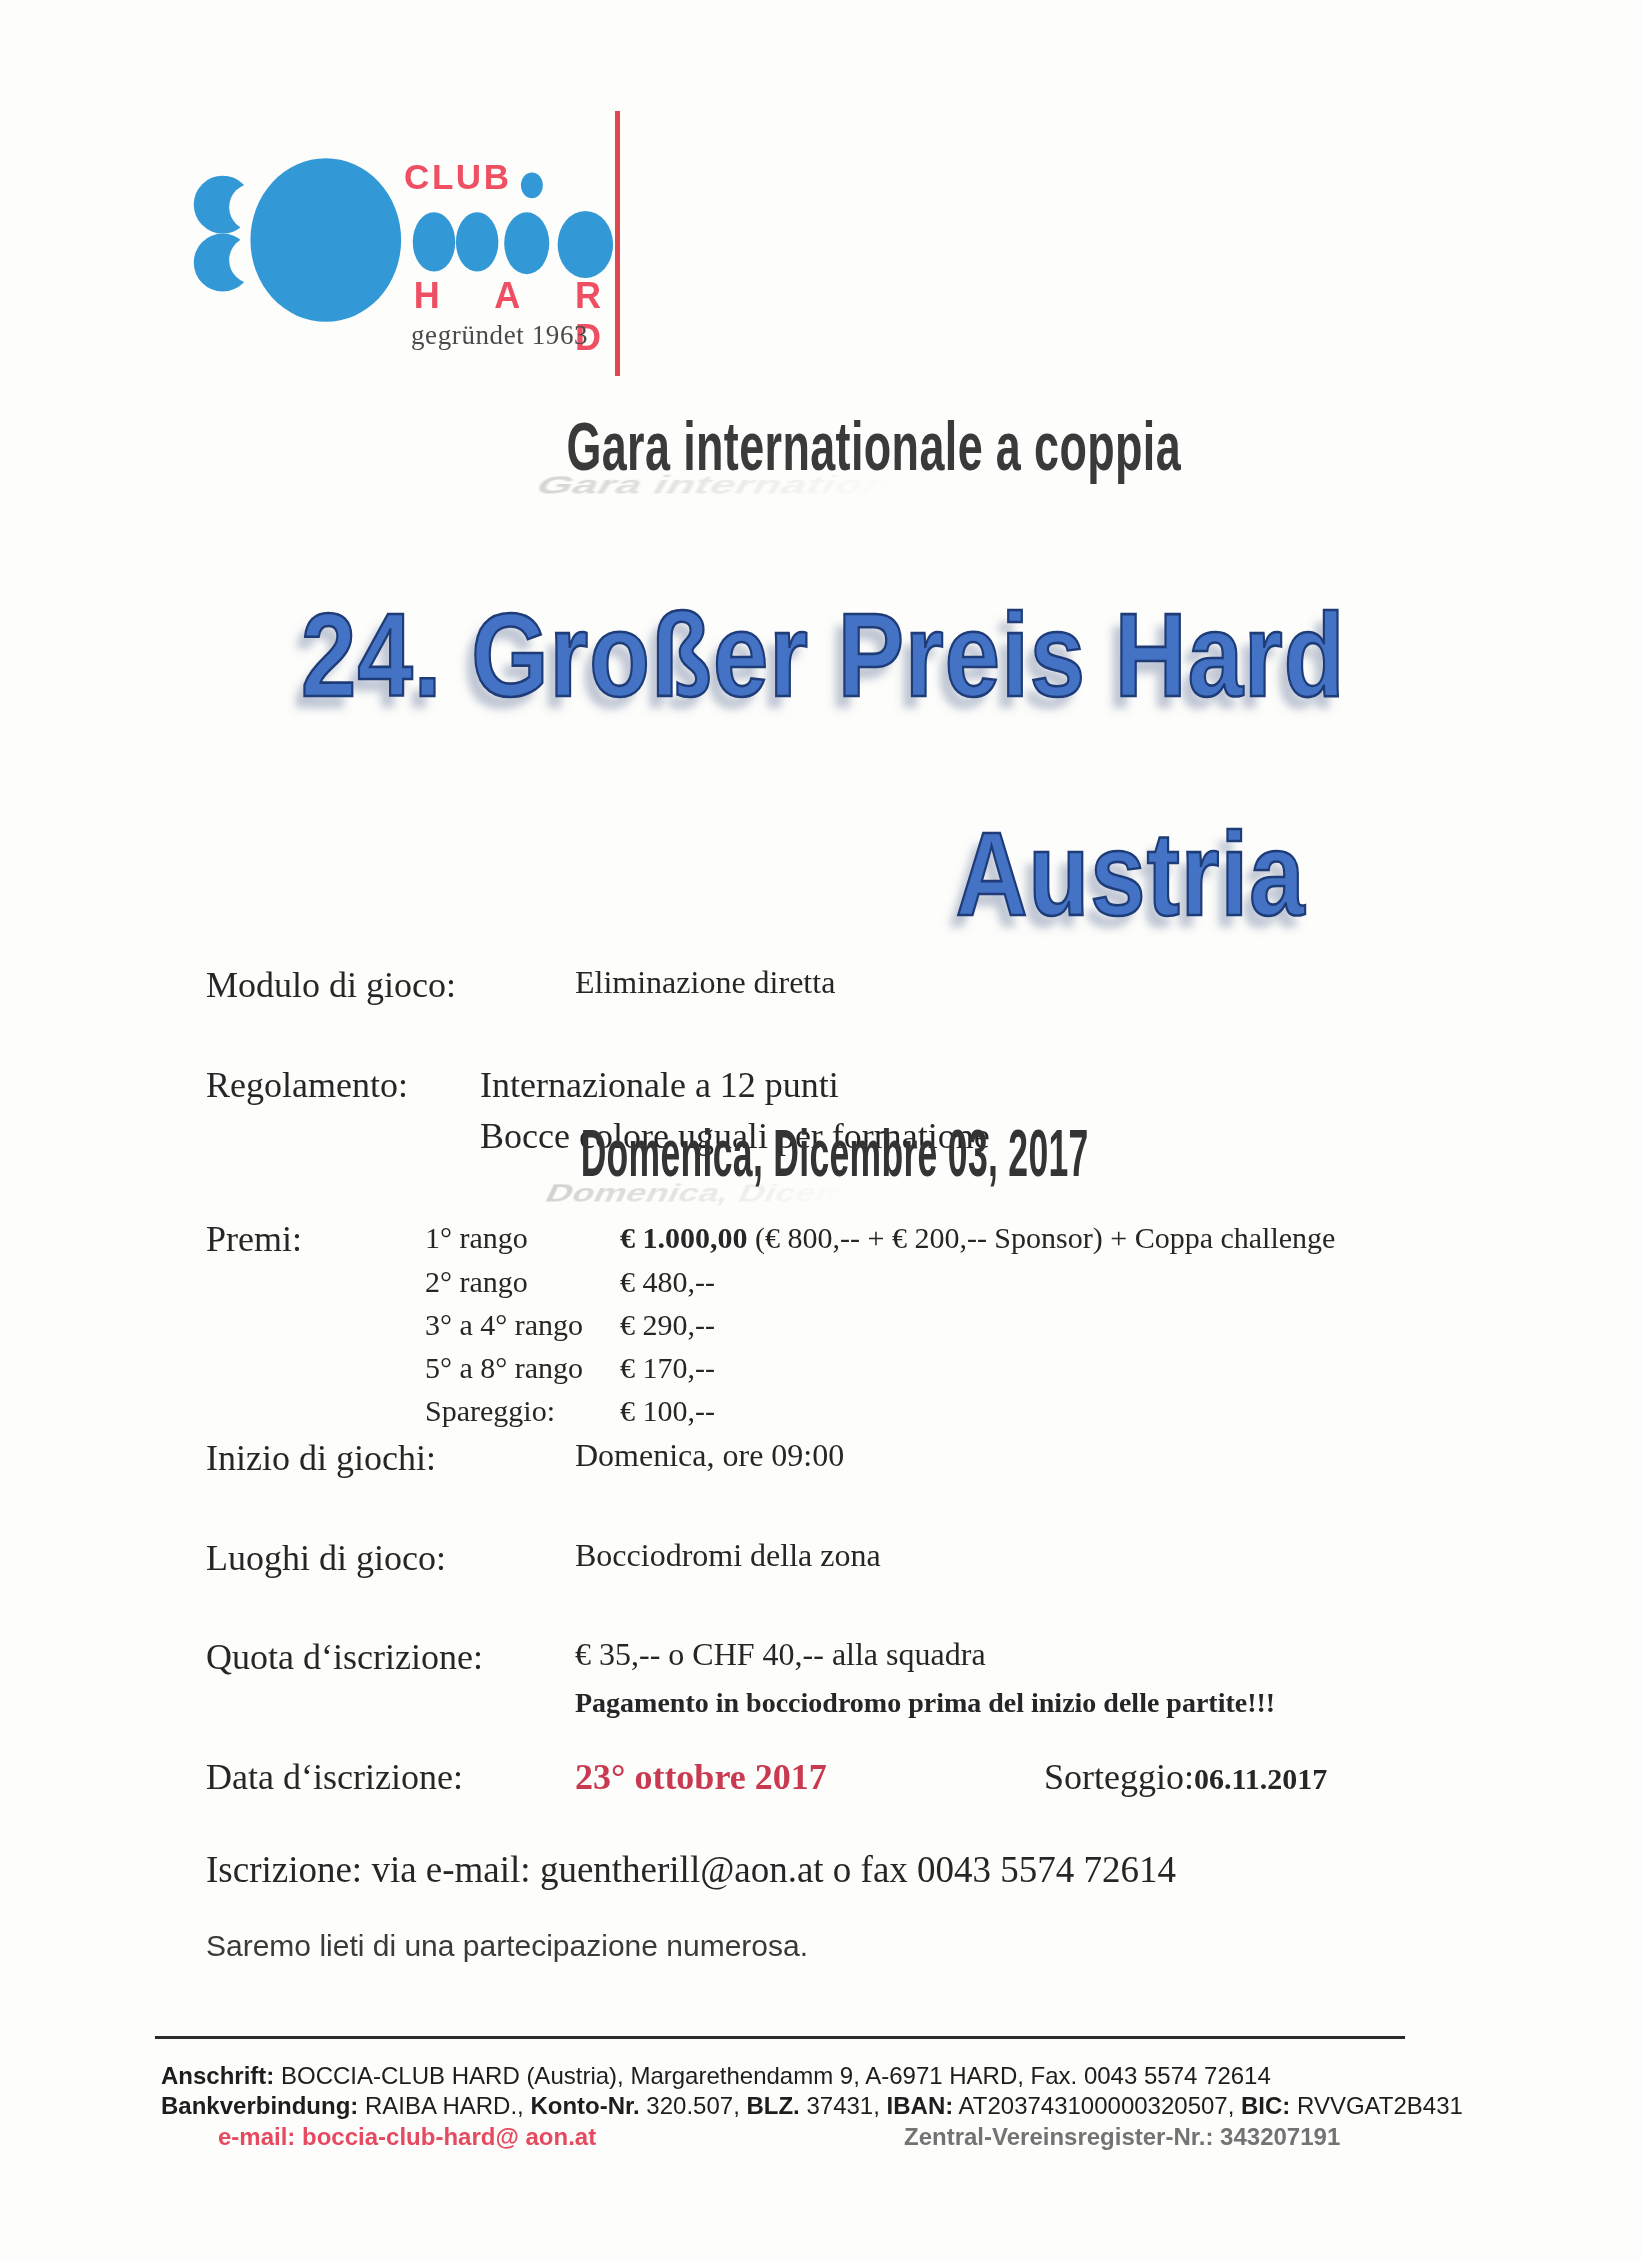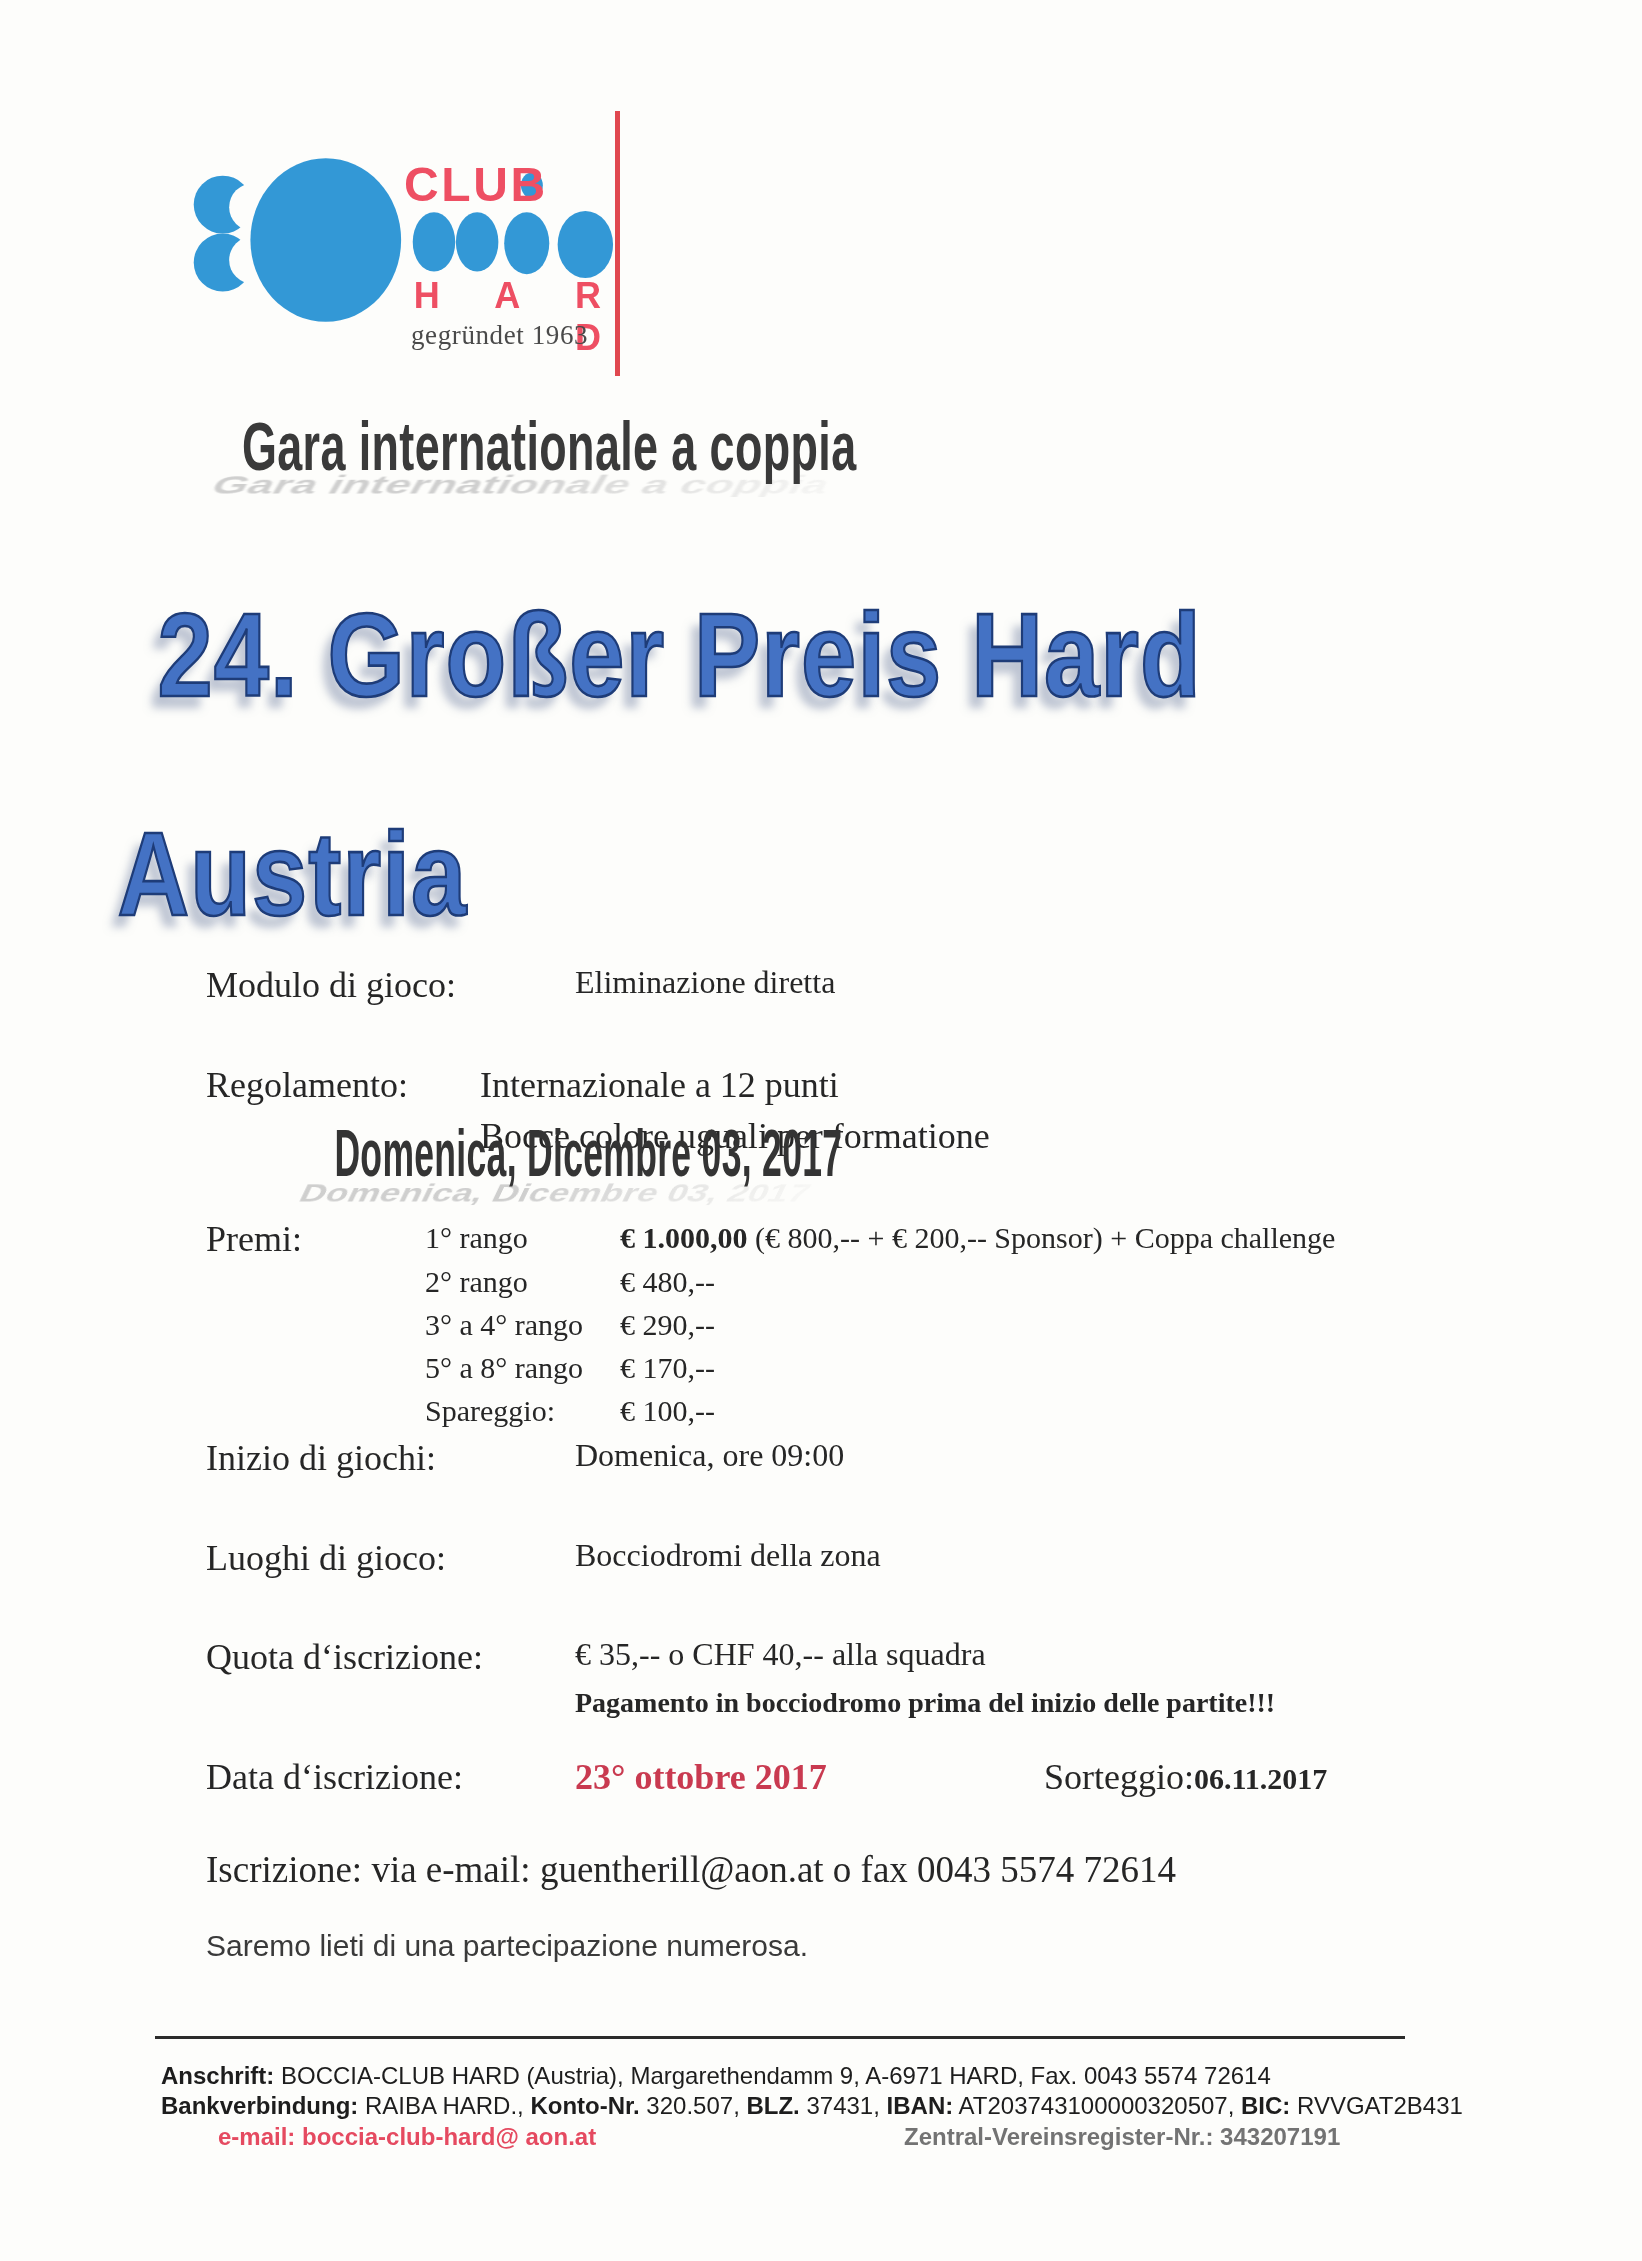--- a/index.html
+++ b/index.html
@@ -11,38 +11,38 @@
     overflow:hidden;
     font-family:"Liberation Serif", serif;
     color:#262626;
   }
   
   .logo{position:absolute;left:186px;top:122px;width:438px;height:258px;}
   .logo svg{position:absolute;left:0;top:0;}
   .club-label{
     position:absolute;left:218px;top:35px;
     font-family:"Liberation Sans", sans-serif;
-    font-weight:bold;font-size:48px;letter-spacing:2.6px;color:#EE4F63;
+    font-weight:bold;font-size:35px;letter-spacing:2.6px;color:#EE4F63;
   }
   .hard-label{
     position:absolute;left:223px;top:153px;
     font-family:"Liberation Sans", sans-serif;
     font-weight:bold;font-size:36px;letter-spacing:23px;color:#EE4F63;text-align:right;
   }
   .founded-label{
     position:absolute;left:225px;top:198px;
     font-family:"Liberation Serif", serif;
     font-size:27px;color:#4a4a4a;letter-spacing:0.6px;
   }
   .logo-accent-line{
     position:absolute;left:615px;top:111px;width:4.5px;height:265px;
     background:#E0484F;
   }
   
-  .center-wrap{position:absolute;left:0;width:1423px;text-align:left;}
+  .center-wrap{position:absolute;left:0;width:1423px;text-align:right;}
   .wordart{position:relative;line-height:1;}
   .wordart .wa-main{
     position:relative;z-index:2;display:block;white-space:nowrap;
     transform-origin:center top;
   }
   .wordart .wa-shadow{
     position:absolute;z-index:1;left:0;right:0;top:0;display:block;white-space:nowrap;
     color:#c7c7c7;opacity:.85;filter:blur(1.3px);
     transform-origin:center bottom;
     -webkit-mask-image:linear-gradient(100deg,#000 30%,transparent 72%);

